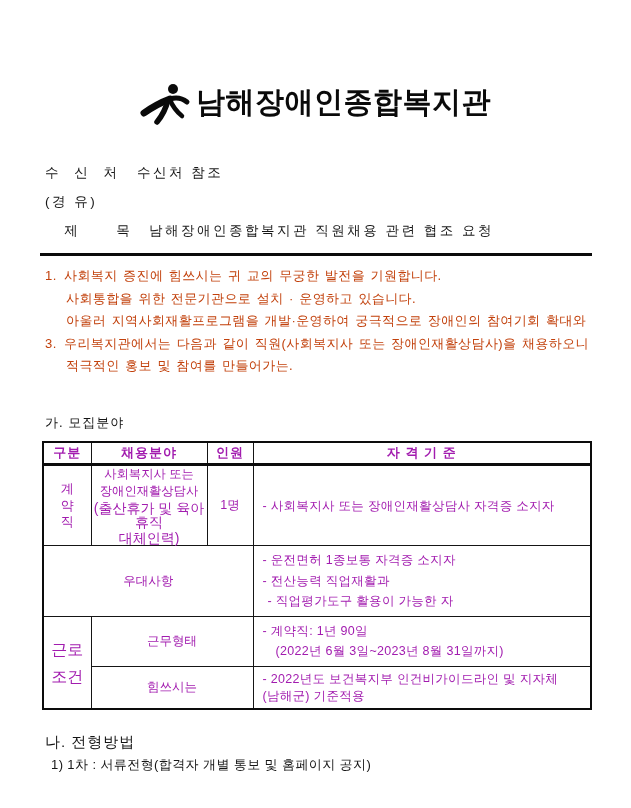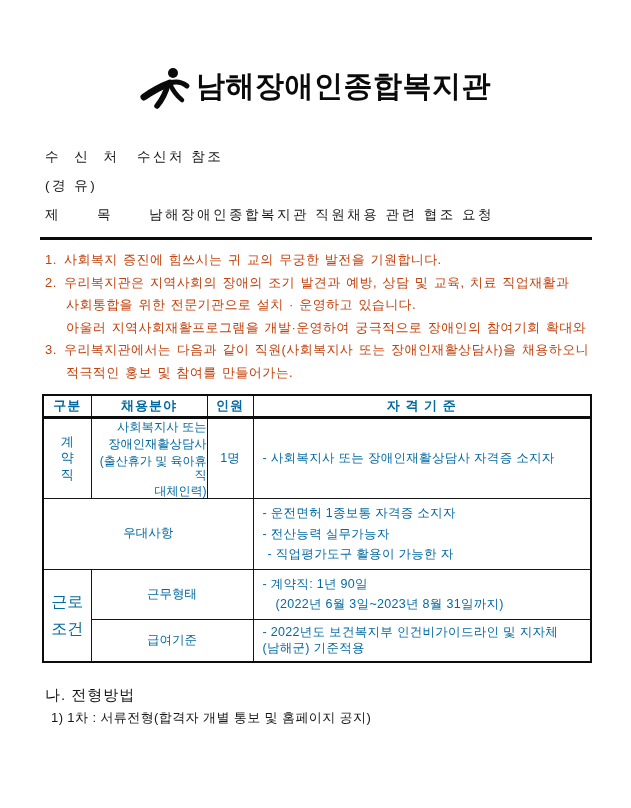--- a/index.html
+++ b/index.html
@@ -45,37 +45,37 @@
     padding-bottom: 2px;
   }
   .logo-orgname {
     font-size: 22px;
     font-weight: 900;
     letter-spacing: 1px;
     color: #0d0d0d;
     transform: scaleY(1.05);
   }
   .logo-bottom {
-    margin-top: 4px;
+    margin-top: 20px;
     display: flex;
     align-items: center;
     gap: 4px;
   }
   .figure-icon { width: 52px; height: 46px; flex: 0 0 auto; }
   .center-name {
     font-size: 29px;
     font-weight: 900;
     letter-spacing: .5px;
     color: #0a0a0a;
     transform: scaleY(1.02);
     white-space: nowrap;
   }
 
   
-  .addr-block { margin: 32px 0 0 45px; }
+  .addr-block { margin: 32px 0 0 45px; text-align: center; }
   .addr-row {
     font-size: 13.5px;
     letter-spacing: 2.5px;
     line-height: 29px;
     color: #171717;
     display: flex;
   }
   .addr-lbl-wide { letter-spacing: 6px; margin-right: 14px; }
   .subj-lbl { display: inline-block; width: 52px; letter-spacing: 0; }
   .subj-row { font-weight: 500; }
@@ -100,21 +100,21 @@
   .pline.cont { padding-left: 21px; }
 
   
   .sec-title { margin: 36px 0 0 45px; font-size: 13px; letter-spacing: 1px; color: #141414; }
   table.recruit {
     margin: 9px 0 0 42px;
     width: 548px;
     border-collapse: collapse;
     table-layout: fixed;
     font-size: 12.5px;
-    color: #0369a1;
+    color: #a21caf;
     border: 2px solid #0c0c0c;
   }
   table.recruit td, table.recruit th {
     border: 1.2px solid #151515;
     vertical-align: middle;
   }
   table.recruit th {
     height: 23px;
     font-weight: 600;
     font-size: 13px;
@@ -133,22 +133,22 @@
     text-align: center;
   }
   .vtext2 {
     display: inline-block;
     width: 2.3em;
     word-break: break-all;
     font-size: 16px;
     line-height: 27px;
     text-align: center;
   }
-  .field-main { font-size: 12.3px; line-height: 16.5px; text-align: right; }
-  .field-note { font-size: 12px; line-height: 14px; margin-top: 2px; text-align: right; }
+  .field-main { font-size: 12.3px; line-height: 16.5px; }
+  .field-note { font-size: 14px; line-height: 14px; margin-top: 2px; }
   .row1 td { height: 64px; }
   .row2 td { height: 62px; margin-top: 11px; }
   .row3 td { height: 47px; }
   .row4 td { height: 43px; }
   td.qual { padding: 4px 4px 4px 9px; letter-spacing: .3px; }
   .qual-line { line-height: 20.5px; white-space: nowrap; }
   .qual-line.indent1 { padding-left: 5px; }
   .qual-line.indent2 { padding-left: 13px; }
   .qual-tight { line-height: 16.5px; white-space: nowrap; }
 
@@ -193,31 +193,29 @@
       <span>남해장애인종합복지관 직원채용 관련 협조 요청</span>
     </div>
   </div>
 
   <div class="divider"></div>
 
   <div class="body-block">
     <div class="pline">
       <span class="pnum">1.</span><span>사회복지 증진에 힘쓰시는 귀 교의 무궁한 발전을 기원합니다.</span>
     </div>
-    <div class="pline">
-      <span class="pnum">2.</span><span>우리복지관은 지역사회의 장애의 조기 발견과 예방, 상담 및 교육, 치료 직업재활과</span>
-    </div>
     <div class="pline cont">사회통합을 위한 전문기관으로 설치 · 운영하고 있습니다.</div>
     <div class="pline cont">아울러 지역사회재활프로그램을 개발·운영하여 궁극적으로 장애인의 참여기회 확대와</div>
     <div class="pline">
       <span class="pnum">3.</span><span>우리복지관에서는 다음과 같이 직원(사회복지사 또는 장애인재활상담사)을 채용하오니</span>
     </div>
     <div class="pline cont">적극적인 홍보 및 참여를 만들어가는.</div>
   </div>
 
+  <div class="sec-title">가. 모집분야</div>
 
   <table class="recruit">
     <colgroup>
       <col style="width:48px">
       <col style="width:116px">
       <col style="width:46px">
       <col style="width:338px">
     </colgroup>
     <tbody>
         <tr>
@@ -238,36 +236,36 @@
       </td>
       <td class="cell-center">1명</td>
       <td class="qual">
         <div class="qual-line">- 사회복지사 또는 장애인재활상담사 자격증 소지자</div>
       </td>
     </tr>
     <tr class="row2">
       <td class="cell-center" colspan="3">우대사항</td>
       <td class="qual">
         <div class="qual-line">- 운전면허 1종보통 자격증 소지자</div>
-        <div class="qual-line">- 전산능력 실무가능자</div>
+        <div class="qual-line">- 전산능력 직업재활과</div>
         <div class="qual-line indent1">- 직업평가도구 활용이 가능한 자</div>
       </td>
     </tr>
     <tr class="row3">
       <td class="cell-center" rowspan="2">
         <span class="vtext2">근로조건</span>
       </td>
       <td class="cell-center" colspan="2">근무형태</td>
       <td class="qual">
         <div class="qual-line">- 계약직: 1년 90일</div>
         <div class="qual-line indent2">(2022년 6월 3일~2023년 8월 31일까지)</div>
       </td>
     </tr>
     <tr class="row4">
-      <td class="cell-center" colspan="2">급여기준</td>
+      <td class="cell-center" colspan="2">힘쓰시는</td>
       <td class="qual">
         <div class="qual-tight">- 2022년도 보건복지부 인건비가이드라인 및 지자체</div>
         <div class="qual-tight">(남해군) 기준적용</div>
       </td>
     </tr>
   </tbody>
     </table>
 
   <div class="secb">
     <div class="secb-title">나. 전형방법</div>

